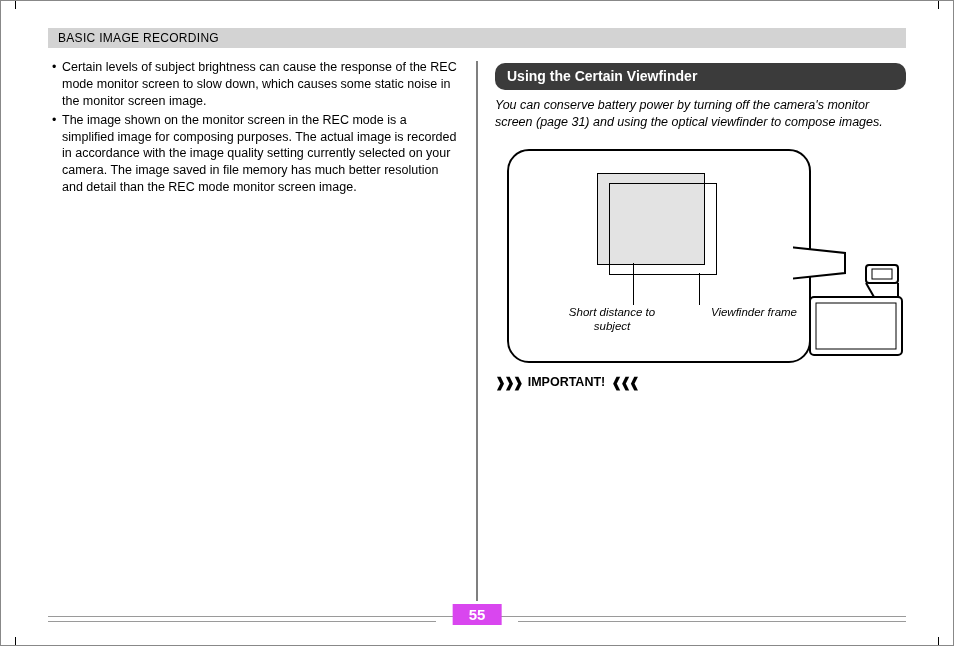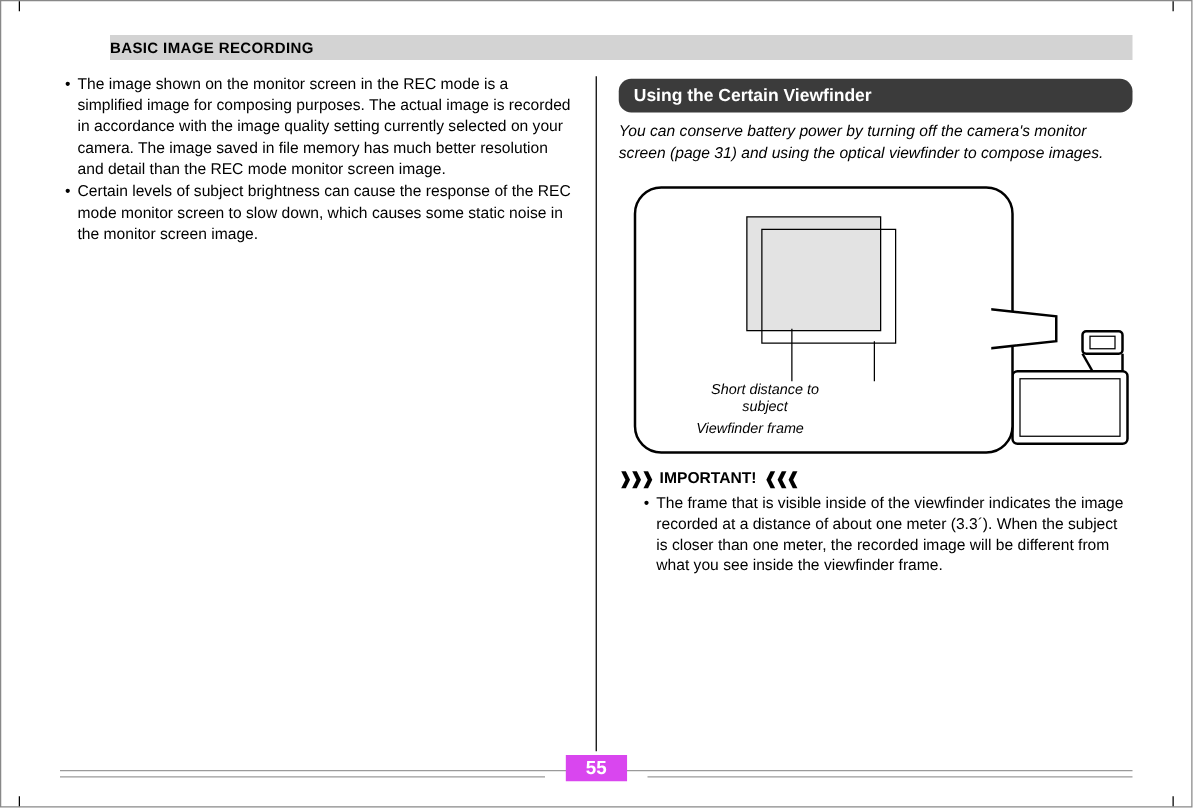--- a/index.html
+++ b/index.html
@@ -20,25 +20,24 @@
   }
   .header-bar {
     position: absolute;
     left: 47px;
     right: 47px;
     top: 27px;
     height: 20px;
     background: #d3d3d3;
     display: flex;
     align-items: center;
-    padding-left: 0;
+    padding-left: 10px;
     font-size: 12px;
-    font-weight: bold;
+    font-weight: normal;
     letter-spacing: 0.3px;
-    margin-left: 40px;
   }
   .cols {
     position: absolute;
     left: 47px;
     right: 47px;
     top: 58px;
     bottom: 56px;
     display: flex;
   }
   .col {
@@ -145,28 +144,27 @@
     width: 0;
     border-left: 1px solid #000;
   }
   .leader.l1 { left: 124px; top: 112px; height: 42px; }
   .leader.l2 { left: 190px; top: 122px; height: 32px; }
   .labels {
     position: absolute;
     left: 48px;
     top: 154px;
     display: flex;
-    gap: 2px;
+    gap: 14px;
     font-style: italic;
     font-size: 11.5px;
     line-height: 1.25;
-    flex-direction: column;
   }
   .labels .lbl1 { width: 110px; text-align: center; }
-  .labels .lbl2 { width: 116px; text-align: left; }
+  .labels .lbl2 { width: 116px; text-align: right; }
 
   
   .camera-art {
     position: absolute;
     right: -4px;
     top: 118px;
     width: 104px;
     height: 96px;
     z-index: 1;
   }
@@ -247,22 +245,22 @@
   <div class="header-bar">
     <span>BASIC IMAGE RECORDING</span>
   </div>
 
   <div class="divider"></div>
 
   <div class="cols">
 
     <div class="col left">
       <ul class="bullets">
+        <li>Certain levels of subject brightness can cause the response of the REC mode monitor screen to slow down, which causes some static noise in the monitor screen image.</li>
         <li>The image shown on the monitor screen in the REC mode is a simplified image for composing purposes. The actual image is recorded in accordance with the image quality setting currently selected on your camera. The image saved in file memory has much better resolution and detail than the REC mode monitor screen image.</li>
-        <li>Certain levels of subject brightness can cause the response of the REC mode monitor screen to slow down, which causes some static noise in the monitor screen image.</li>
       </ul>
     </div>
 
     <div class="col right">
       <div class="pill">Using the Certain Viewfinder</div>
       <div class="body-text">You can conserve battery power by turning off the camera's monitor screen (page 31) and using the optical viewfinder to compose images.</div>
 
       <div class="diagram">
         <div class="speech">
           <div class="vf-outer"></div>
@@ -287,21 +285,20 @@
           <path d="M92 20 L92 34" stroke="#000" stroke-width="2" fill="none"></path>
         </svg>
       </div>
 
       <div class="important-row">
         <span class="nibs">❱❱❱</span>
         <span>IMPORTANT!</span>
         <span class="nibs">❰❰❰</span>
       </div>
       <ul class="important-list">
-        <li>The frame that is visible inside of the viewfinder indicates the image recorded at a distance of about one meter (3.3´). When the subject is closer than one meter, the recorded image will be different from what you see inside the viewfinder frame.</li>
       </ul>
     </div>
   </div>
 
   <div class="footer-rule-outer"></div>
   <div class="footer-rule-inner-left"></div>
   <div class="footer-rule-inner-right"></div>
   <div class="page-num-box">55</div>
 </div>
 

